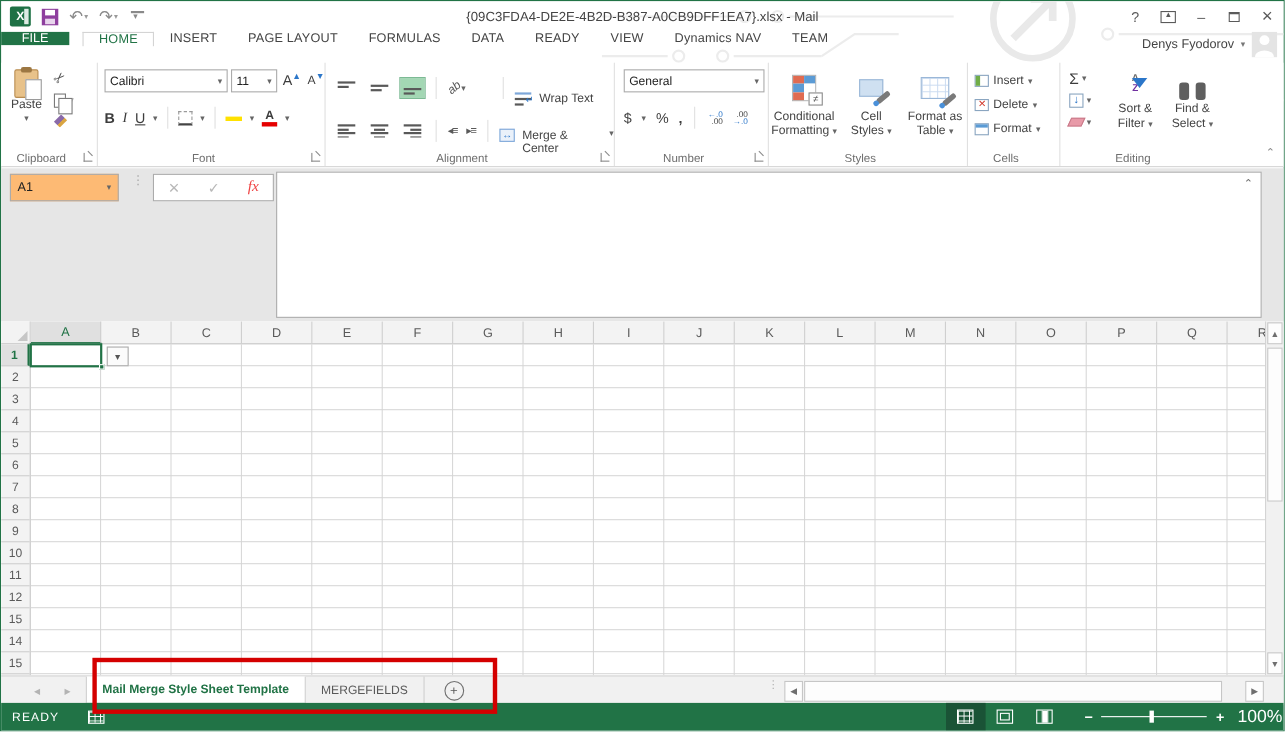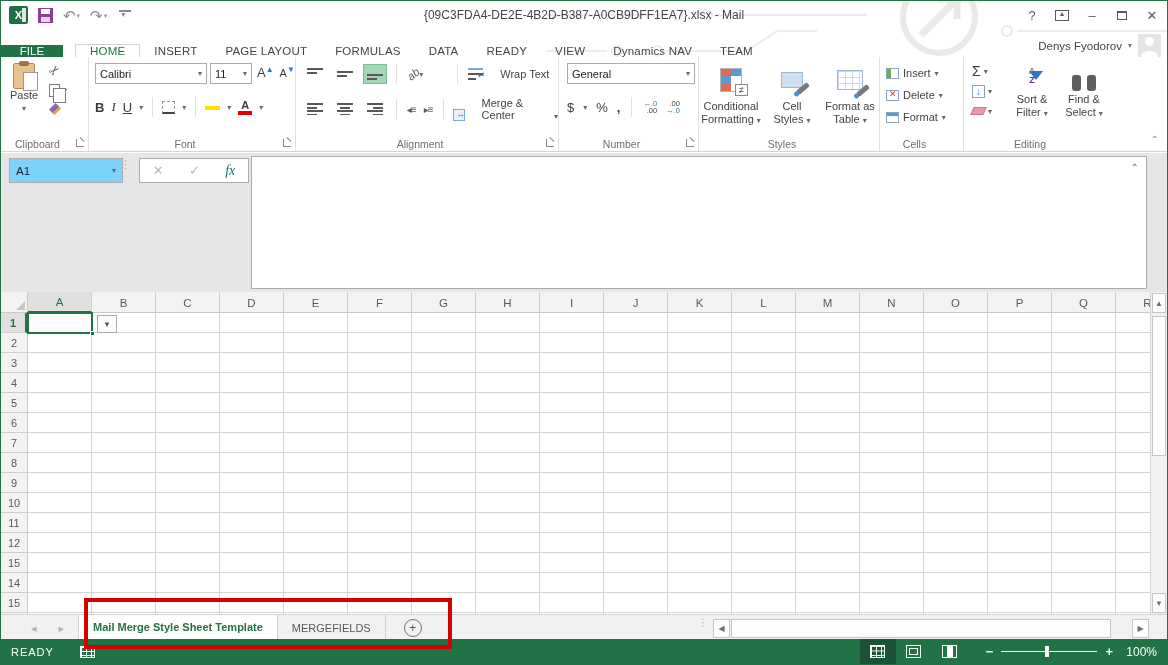--- a/index.html
+++ b/index.html
@@ -21,21 +21,21 @@
   .qbtn .dd { font-size:7px; color:#9a9a9a; }
   .qat-more { width:12px; height:10px; border-top:2px solid #8a8a8a; position:relative; margin-left:2px; }
   .qat-more::after { content:"▾"; position:absolute; top:-2px; left:2px; font-size:8px; color:#8a8a8a; }
   .title { position:absolute; left:0; right:0; text-align:center; font-size:12px; color:#444; pointer-events:none; }
   .wincontrols { margin-left:auto; display:flex; align-items:center; height:100%; }
   .wbtn { width:30px; height:100%; display:flex; align-items:center; justify-content:center; color:#5a5a5a; font-size:13px; }
   .wbtn .boxarrow { width:14px; height:11px; border:1px solid #5a5a5a; display:flex; align-items:flex-start; justify-content:center; font-size:7px; line-height:5px; color:#5a5a5a; }
   .wbtn .maxbox { width:10px; height:9px; border:1px solid #5a5a5a; border-top-width:2px; }
 
   
-  .tabrow { position:absolute; top:28px; left:0; right:0; height:28px; display:flex; align-items:flex-end; z-index:2; }
+  .tabrow { position:absolute; top:28px; left:0; right:0; height:28px; display:flex; align-items:flex-start; z-index:2; }
   .file-tab { background:#217346; color:#fff; font-size:11.5px; width:62px; display:flex; align-items:center; justify-content:center; }
   .rtab { padding:0 14px; display:flex; align-items:center; font-size:11.5px; color:#444; letter-spacing:.2px; }
   .rtab.active { background:#fff; color:#217346; border:1px solid #d4d4d4; border-bottom:none; margin-left:12px; }
   .userarea { margin-left:auto; display:flex; align-items:center; gap:6px; padding-right:6px; font-size:11.5px; color:#444; }
   .userarea .dd { font-size:8px; color:#777; }
   .avatar { width:23px; height:23px; background:#e4e4e4; position:relative; overflow:hidden; }
   .avatar::before { content:""; position:absolute; top:3px; left:7px; width:9px; height:9px; border-radius:50%; background:#fff; }
   .avatar::after { content:""; position:absolute; bottom:-4px; left:3px; width:17px; height:10px; border-radius:50% 50% 0 0; background:#fff; }
 
   
@@ -86,21 +86,21 @@
   .al-bot  { background-image:linear-gradient(#595959,#595959),linear-gradient(#595959,#595959); background-size:16px 2px,10px 2px; background-position:0 6px,0 10px; }
   .al-left { background-image:linear-gradient(#595959,#595959),linear-gradient(#595959,#595959),linear-gradient(#595959,#595959),linear-gradient(#595959,#595959); background-size:16px 2px,10px 2px,16px 2px,10px 2px; background-position:0 0,0 3.5px,0 7px,0 10.5px; }
   .al-ctr  { background-image:linear-gradient(#595959,#595959),linear-gradient(#595959,#595959),linear-gradient(#595959,#595959),linear-gradient(#595959,#595959); background-size:16px 2px,10px 2px,16px 2px,10px 2px; background-position:0 0,center 3.5px,0 7px,center 10.5px; }
   .al-right{ background-image:linear-gradient(#595959,#595959),linear-gradient(#595959,#595959),linear-gradient(#595959,#595959),linear-gradient(#595959,#595959); background-size:16px 2px,10px 2px,16px 2px,10px 2px; background-position:0 0,right 3.5px,0 7px,right 10.5px; }
   .alrow { position:absolute; left:8px; display:flex; align-items:center; gap:8px; }
   .albtn { padding:3px; display:flex; align-items:center; }
   .albtn.sel { background:#a3d7b4; outline:1px solid #7cba94; }
   .orient { font-size:11px; color:#595959; display:flex; align-items:center; }
   .orient .ab { transform:rotate(-40deg); display:inline-block; font-style:italic; }
   .indent-ic { font-size:10px; color:#595959; letter-spacing:-1px; }
-  .wrap-btn,.merge-btn { display:flex; align-items:flex-end; gap:17px; color:#444; }
+  .wrap-btn,.merge-btn { display:flex; align-items:flex-start; gap:7px; color:#444;margin-top:20px; }
   .wrap-ic { width:15px; height:12px; background-image:linear-gradient(#7da7d9,#7da7d9),linear-gradient(#595959,#595959),linear-gradient(#595959,#595959); background-size:15px 2px,15px 2px,8px 2px; background-position:0 0,0 5px,0 10px; background-repeat:no-repeat; position:relative; }
   .wrap-ic::after { content:"↵"; position:absolute; right:-2px; top:2px; font-size:9px; color:#2b76c9; }
   .merge-ic { width:15px; height:12px; border:1px solid #7da7d9; position:relative; background:#eaf1fa; }
   .merge-ic::after { content:"↔"; position:absolute; left:2px; top:-1px; font-size:9px; color:#2b76c9; }
 
   
   .g-num { width:140px; }
   .numrow2 { position:absolute; left:8px; top:40px; display:flex; align-items:center; gap:9px; font-size:13px; color:#3d3d3d; }
   .decic { font-size:7.5px; line-height:7px; color:#444; text-align:right; }
   .decic b { color:#2b76c9; font-weight:normal; }
@@ -140,27 +140,27 @@
   .binoc { width:24px; height:16px; position:relative; }
   .binoc::before,.binoc::after { content:""; position:absolute; top:0; width:9px; height:16px; background:#5f5f5f; border-radius:3px; }
   .binoc::before{left:0;} .binoc::after{right:0;}
   .edit-bigs { position:absolute; left:44px; top:6px; display:flex; gap:4px; }
   .bigbtn2 { width:48px; text-align:center; font-size:11px; color:#444; line-height:13px; }
   .bigbtn2 .ic { height:28px; display:flex; align-items:flex-end; justify-content:center; margin-bottom:2px; }
   .ribbon-collapse { position:absolute; right:8px; bottom:6px; color:#8a8a8a; font-size:10px; }
 
   
   .fstrip { position:absolute; top:152px; left:0; right:0; height:139px; background:#e6e6e6; z-index:1; }
-  .namebox { position:absolute; left:8px; top:5px; width:114px; height:25px; background:#7dd3fc; border:1px solid #ababab; display:flex; align-items:center; padding:0 6px; font-size:11.5px; color:#222; }
+  .namebox { position:absolute; left:8px; top:5px; width:99px; height:25px; background:#fdba74; border:1px solid #ababab; display:flex; align-items:center; padding:0 6px; font-size:11.5px; color:#222; }
   .namebox .dd { margin-left:auto; }
   .fdots { position:absolute; left:119px; top:8px; color:#a8a8a8; font-size:11px; letter-spacing:0; line-height:6px; text-align:center; width:8px; }
   .fbuttons { position:absolute; left:138px; top:5px; width:110px; height:25px; background:#fff; border:1px solid #ababab; display:flex; align-items:center; justify-content:space-around; }
   .fb-x { color:#b8b8b8; font-size:13px; }
   .fb-ok { color:#b8b8b8; font-size:13px; }
-  .fb-fx { color:#0f766e; font-size:14px; font-style:italic; font-family:"Liberation Serif",serif; }
+  .fb-fx { color:#ef4444; font-size:14px; font-style:italic; font-family:"Liberation Serif",serif; }
   .finput { position:absolute; left:250px; top:3px; right:20px; height:133px; background:#fff; border:1px solid #ababab; }
   .fcollapse { position:absolute; right:28px; top:9px; color:#6e6e6e; font-size:10px; z-index:2; }
 
   
   .gridwrap { position:absolute; top:291px; left:0; right:0; height:322px; background:#fff; overflow:hidden; }
   .corner { position:absolute; left:0; top:0; width:27px; height:21px; background:#f3f3f3; border-right:1px solid #c9c9c9; border-bottom:1px solid #c9c9c9; }
   .corner::after { content:""; position:absolute; right:2px; bottom:2px; border-left:9px solid transparent; border-bottom:9px solid #c6c6c6; }
   .colheads { position:absolute; left:27px; top:0; right:17px; height:21px; display:flex; overflow:hidden; background:#f3f3f3; border-bottom:1px solid #c9c9c9; }
   .colh { flex:none; width:64px; height:21px; border-right:1px solid #cfcfcf; display:flex; align-items:center; justify-content:center; font-size:11.5px; color:#5a5a5a; }
   .colh.sel { background:#e0e0e0; border-bottom:2px solid #217346; color:#217346; }
@@ -196,21 +196,21 @@
   .sbview.sel { background:#1a5336; }
   .vw-grid { width:15px; height:13px; border:1px solid #fff; background-image:linear-gradient(to right,#fff 1px,transparent 1px),linear-gradient(to bottom,#fff 1px,transparent 1px); background-size:5px 4.5px; }
   .vw-page { width:15px; height:13px; border:1px solid #fff; position:relative; }
   .vw-page::after { content:""; position:absolute; left:2px; right:2px; top:2px; bottom:2px; border:1px solid #fff; }
   .vw-break { width:15px; height:13px; border:1px solid #fff; position:relative; }
   .vw-break::after { content:""; position:absolute; left:4px; top:0; bottom:0; width:4px; border-left:1px solid #fff; border-right:1px solid #fff; background:#fff; background-clip:content-box; }
   .zoomctl { display:flex; align-items:center; gap:8px; padding:0 12px 0 18px; }
   .zoom-track { position:relative; width:96px; height:1px; background:#fff; }
   .zoom-thumb { position:absolute; left:44px; top:-5px; width:4px; height:11px; background:#fff; }
   .zoom-sign { font-size:13px; font-weight:bold; line-height:1; }
-  .zoom-pct { font-size:12px; padding-right:10px; width:42px; text-align:right; }
+  .zoom-pct { font-size:16px; padding-right:10px; width:42px; text-align:right; }
 
   
   .red-rect { position:absolute; left:83px; top:597px; width:368px; height:51px; border:4px solid #d40000; z-index:5; pointer-events:none; }
 </style>
 </head>
 <body>
 
 <div class="window">
 
   <svg class="deco" viewBox="0 0 620 150">

